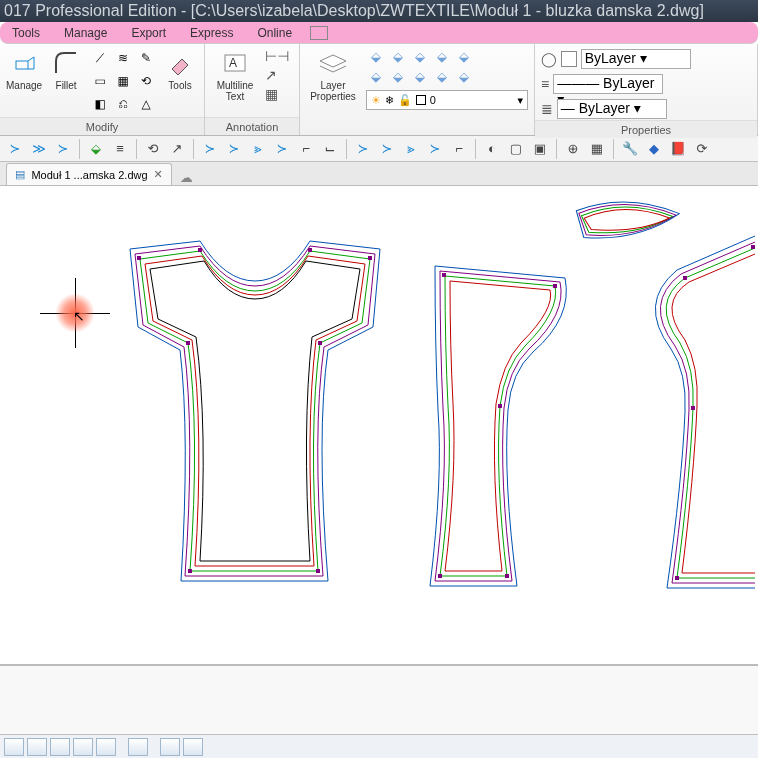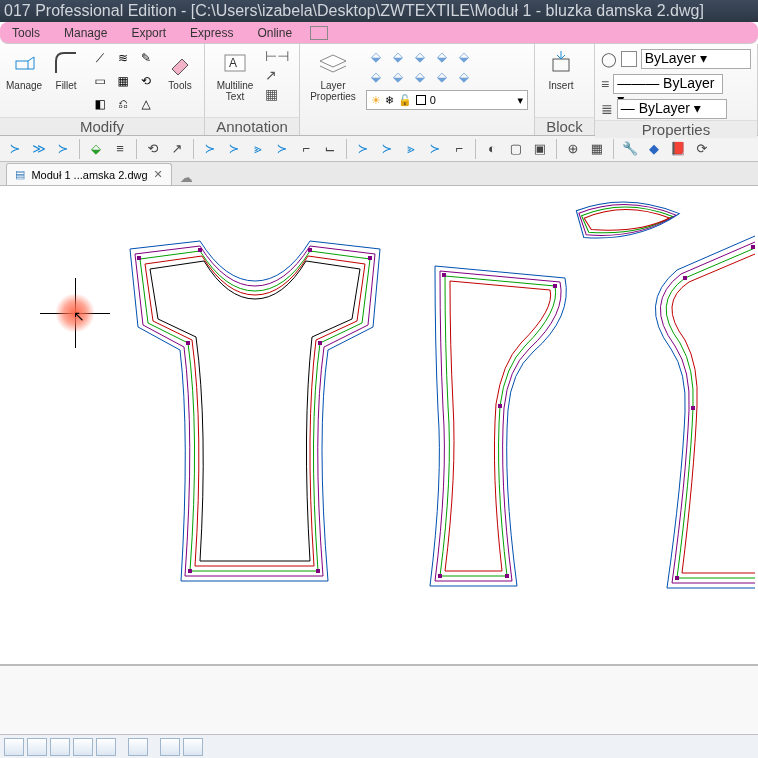--- a/index.html
+++ b/index.html
@@ -7,21 +7,21 @@
 
 .titlebar { height:22px; background:linear-gradient(#3d4a5c,#2c3744); color:#d0d5db; font-size:16px; line-height:22px; padding-left:4px; overflow:hidden; white-space:nowrap; }
 
 .menubar { height:22px; background:#f9a8d4; border-bottom:1px solid #ccc; display:flex; align-items:center;border-radius:8px; }
 .menubar span { font-size:12px; padding:0 12px; color:#333; cursor:pointer; }
 .menubar .dd { width:18px; height:14px; border:1px solid #888; margin-left:6px; }
 
 .ribbon { height:92px; background:linear-gradient(#fdfdfd,#f1f1f1); border-bottom:1px solid #b8b8b8; display:flex; }
 .panel { border-right:1px solid #cfcfcf; display:flex; flex-direction:column; position:relative; }
 .panel-body { flex:1; display:flex; align-items:flex-start; padding:4px 6px 0 6px; gap:6px; }
-.panel-title { height:18px; text-align:center; font-size:15px; color:#555; background:#ececec; border-top:1px solid #ddd; line-height:18px; }
+.panel-title { height:18px; text-align:center; font-size:11px; color:#555; background:#ececec; border-top:1px solid #ddd; line-height:18px; }
 .big-btn { display:flex; flex-direction:column; align-items:center; width:40px; cursor:pointer; }
 .big-btn .ic { width:30px; height:30px; display:flex; align-items:center; justify-content:center; }
 .big-btn .lbl { font-size:10px; margin-top:2px; color:#333; text-align:center; line-height:11px; }
 .small-grid { display:grid; grid-template-columns:repeat(3,20px); grid-auto-rows:20px; gap:3px; }
 .small-grid .sb { width:20px; height:20px; border:1px solid transparent; display:flex; align-items:center; justify-content:center; cursor:pointer; font-size:12px; }
 
 .layer-combo { display:flex; align-items:center; border:1px solid #aaa; background:#fff; height:20px; font-size:11px; padding:0 4px; gap:4px; }
 .layer-combo .sun { color:#f5a623; }
 .layer-combo .val { flex:1; }
 .prop-row { display:flex; align-items:center; gap:4px; height:22px; }
@@ -172,34 +172,20 @@
             <span>🔓</span>
             <span style="width:10px;height:10px;background:#fff;border:1px solid #000"></span>
             <span class="val">0</span>
             <span>▾</span>
           </div>
         </div>
       </div>
     </div>
   </div>
 
-  <div class="panel" style="width:60px">
-    <div class="panel-body">
-      <div class="big-btn">
-        <div class="ic">
-            <svg width="28" height="28">
-              <rect x="6" y="10" width="16" height="12" fill="none" stroke="#555"></rect>
-              <path d="M14 2 L14 10 M10 6 L14 10 L18 6" fill="none" stroke="#1a88d4"></path>
-            </svg>
-          </div>
-        <div class="lbl">Insert</div>
-      </div>
-    </div>
-    <div class="panel-title">Block</div>
-  </div>
 
   <div class="panel" style="flex:1">
     <div class="panel-body" style="flex-direction:column;gap:3px">
       <div class="prop-row">
         <span class="tiny-ic">◯</span>
         <span class="sw" style="background:#fff"></span>
         <div class="prop-combo"><span>ByLayer</span> ▾</div>
       </div>
       <div class="prop-row">
         <span class="tiny-ic">≡</span>

